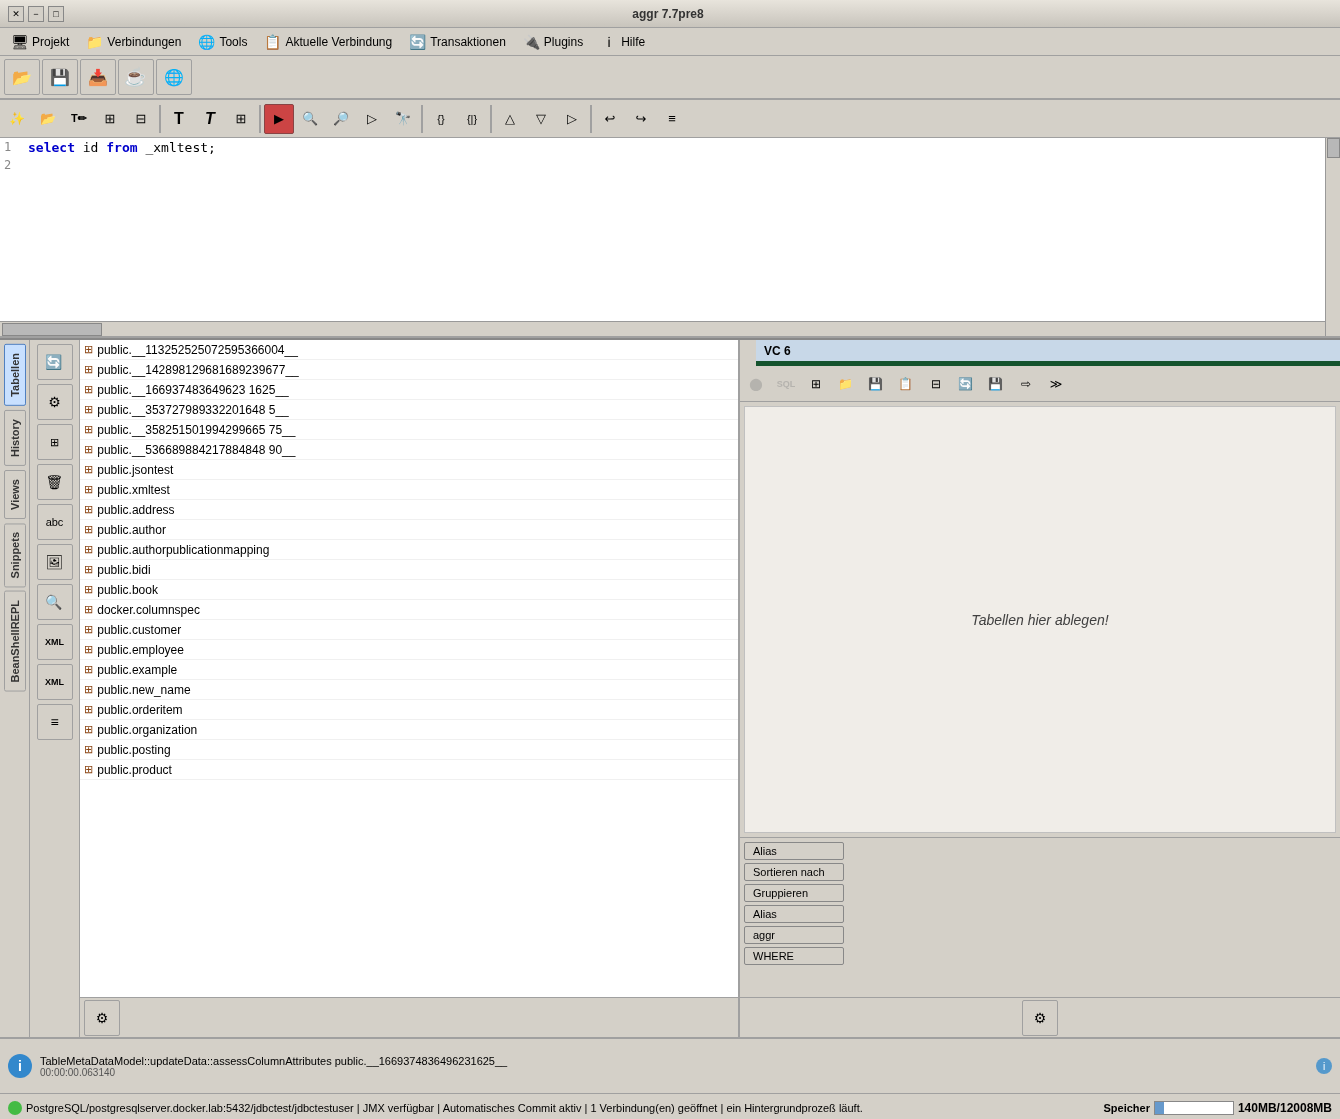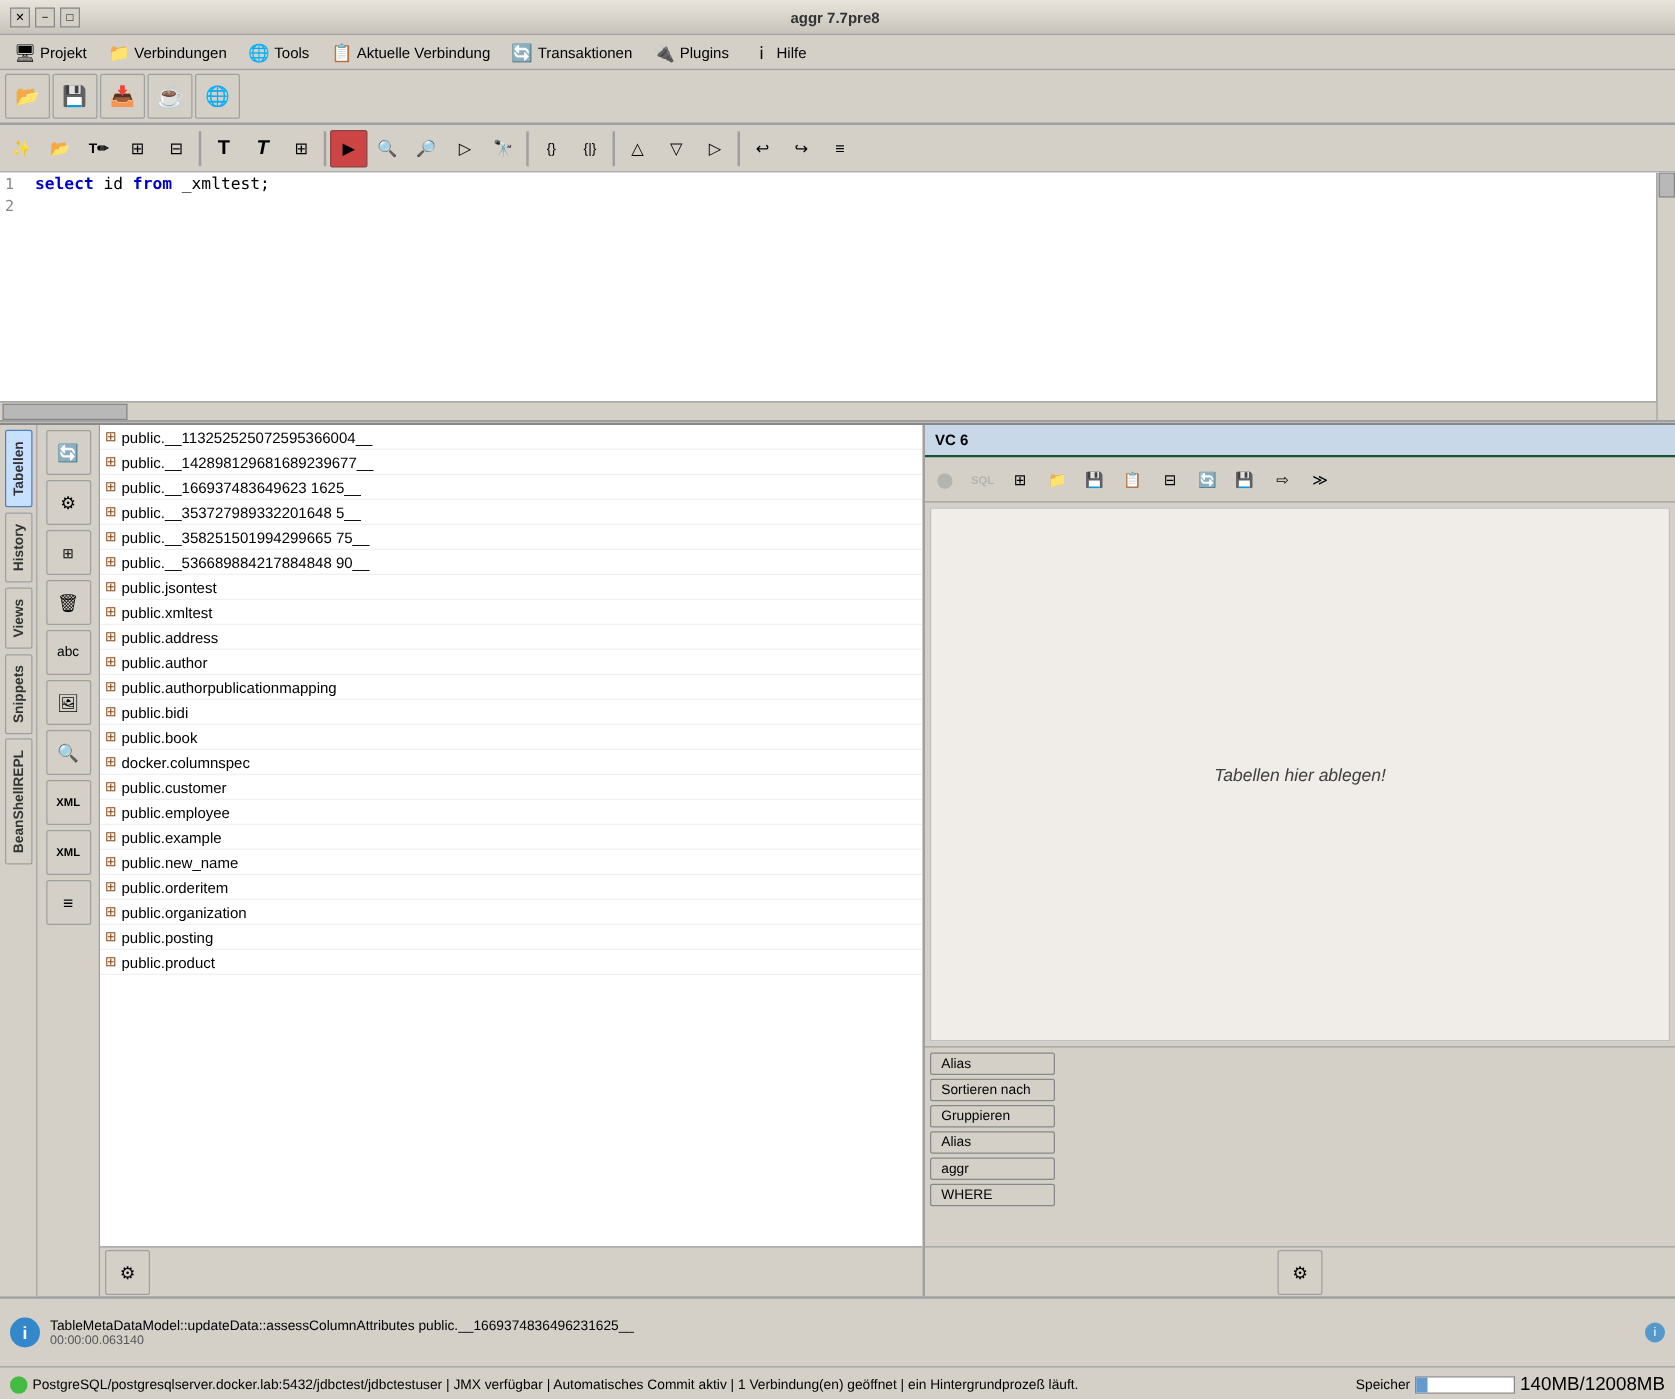--- a/index.html
+++ b/index.html
@@ -198,22 +198,22 @@
     
     
     #vc-panel {
       flex: 1;
       display: flex;
       flex-direction: column;
       background: #d4d0c8;
       overflow: hidden;
     }
     #vc-tab {
-      height: 26px; background: #c8d8e8; border-bottom: 2px solid #14532d;
-      display: flex; align-items: center; padding: 0 8px; font-weight: bold; font-size: 12px;
+      height: 26px; background: #c8d8e8; border-bottom: 5px solid #14532d;
+      display: flex; align-items: center; padding: 0 8px; font-weight: bold; font-size: 12px; margin-left: 16px;
     }
     #vc-toolbar {
       height: 36px; background: #d4d0c8; border-bottom: 1px solid #a0a0a0;
       display: flex; align-items: center; padding: 2px; gap: 2px;
     }
     .vc-btn {
       width: 28px; height: 28px; background: #d4d0c8; border: 1px solid transparent;
       display: flex; align-items: center; justify-content: center; cursor: pointer; font-size: 12px; border-radius: 2px;
     }
     .vc-btn.disabled { opacity: 0.4; cursor: default; }
@@ -285,30 +285,30 @@
       padding: 0 8px;
       font-size: 11px;
       color: #000;
       gap: 4px;
     }
     #status-bar .green-dot {
       width: 14px; height: 14px; background: #44bb44; border-radius: 50%; flex-shrink: 0;
     }
     #status-bar .memory-box {
       margin-left: auto;
-      display: flex; align-items: center; gap: 4px;
+      display: flex; align-items: center; gap: 4px; font-weight: bold;
     }
     #memory-bar-bg {
       width: 80px; height: 14px; background: #fff; border: 1px solid #888;
       position: relative;
     }
     #memory-bar-fill {
       height: 100%; background: #6699cc; width: 12%;
     }
-    .memory-text { font-size: 15px; }
+    .memory-text { font-size: 12px; }
     
     
     #tables-list-inner::-webkit-scrollbar { width: 12px; }
     #tables-list-inner::-webkit-scrollbar-track { background: #d4d0c8; }
     #tables-list-inner::-webkit-scrollbar-thumb { background: #b0b0b0; border: 1px solid #888; }
     
     #sql-editor-inner::-webkit-scrollbar { width: 12px; height: 12px; }
     #sql-editor-inner::-webkit-scrollbar-track { background: #d4d0c8; }
     #sql-editor-inner::-webkit-scrollbar-thumb { background: #b0b0b0; }
     @keyframes blink { 50% { opacity: 0; } }

